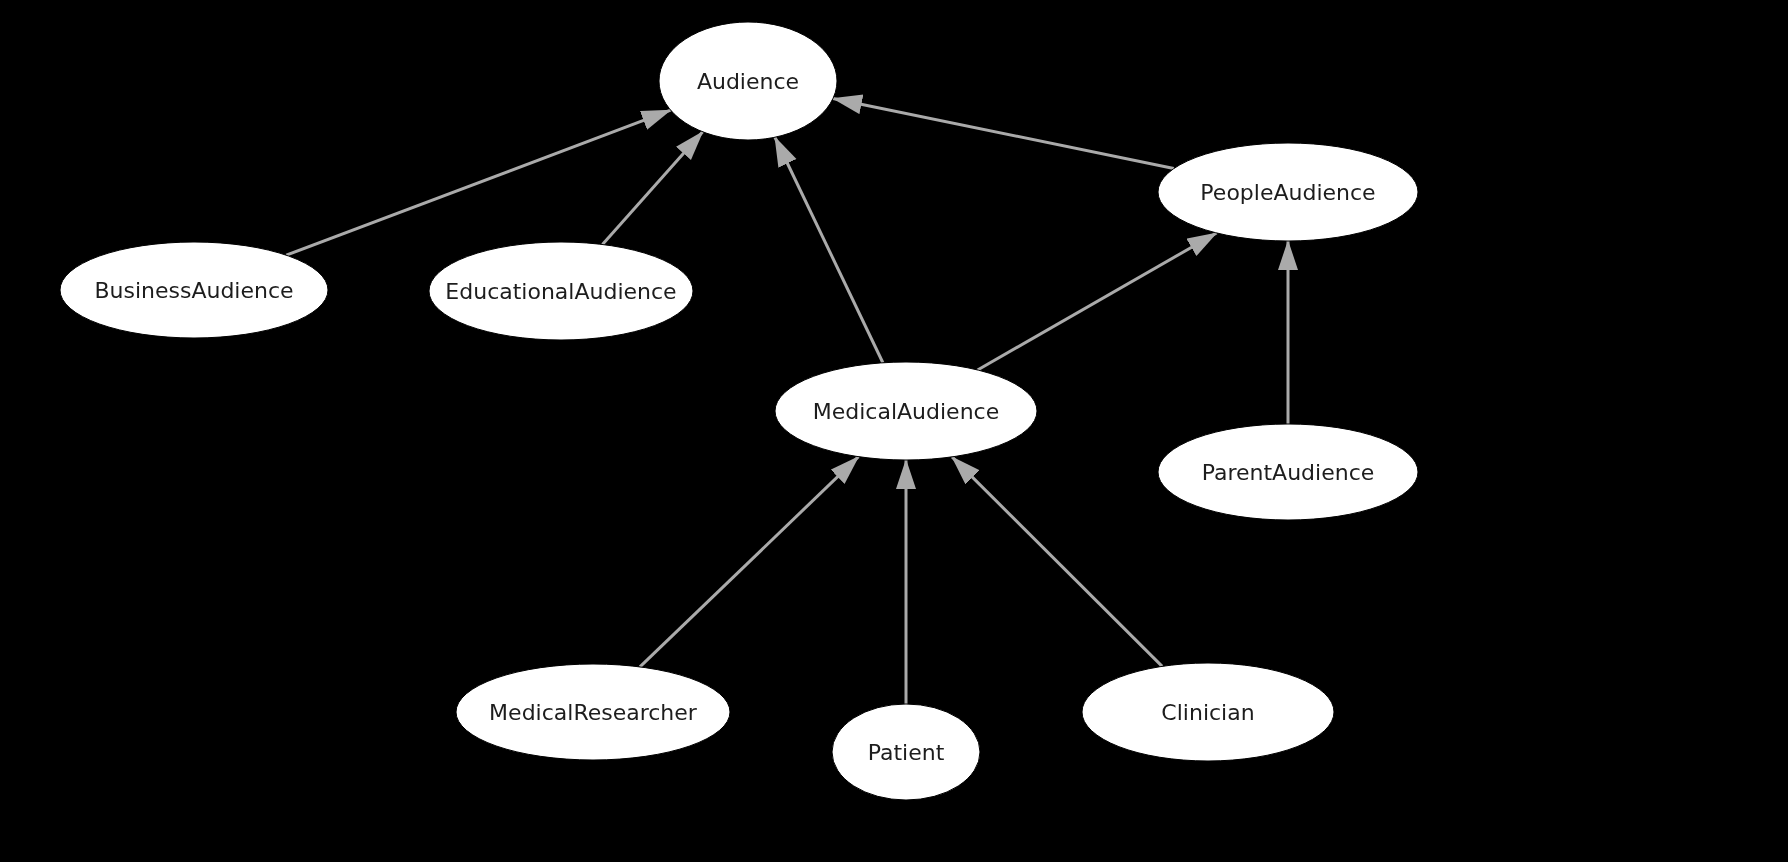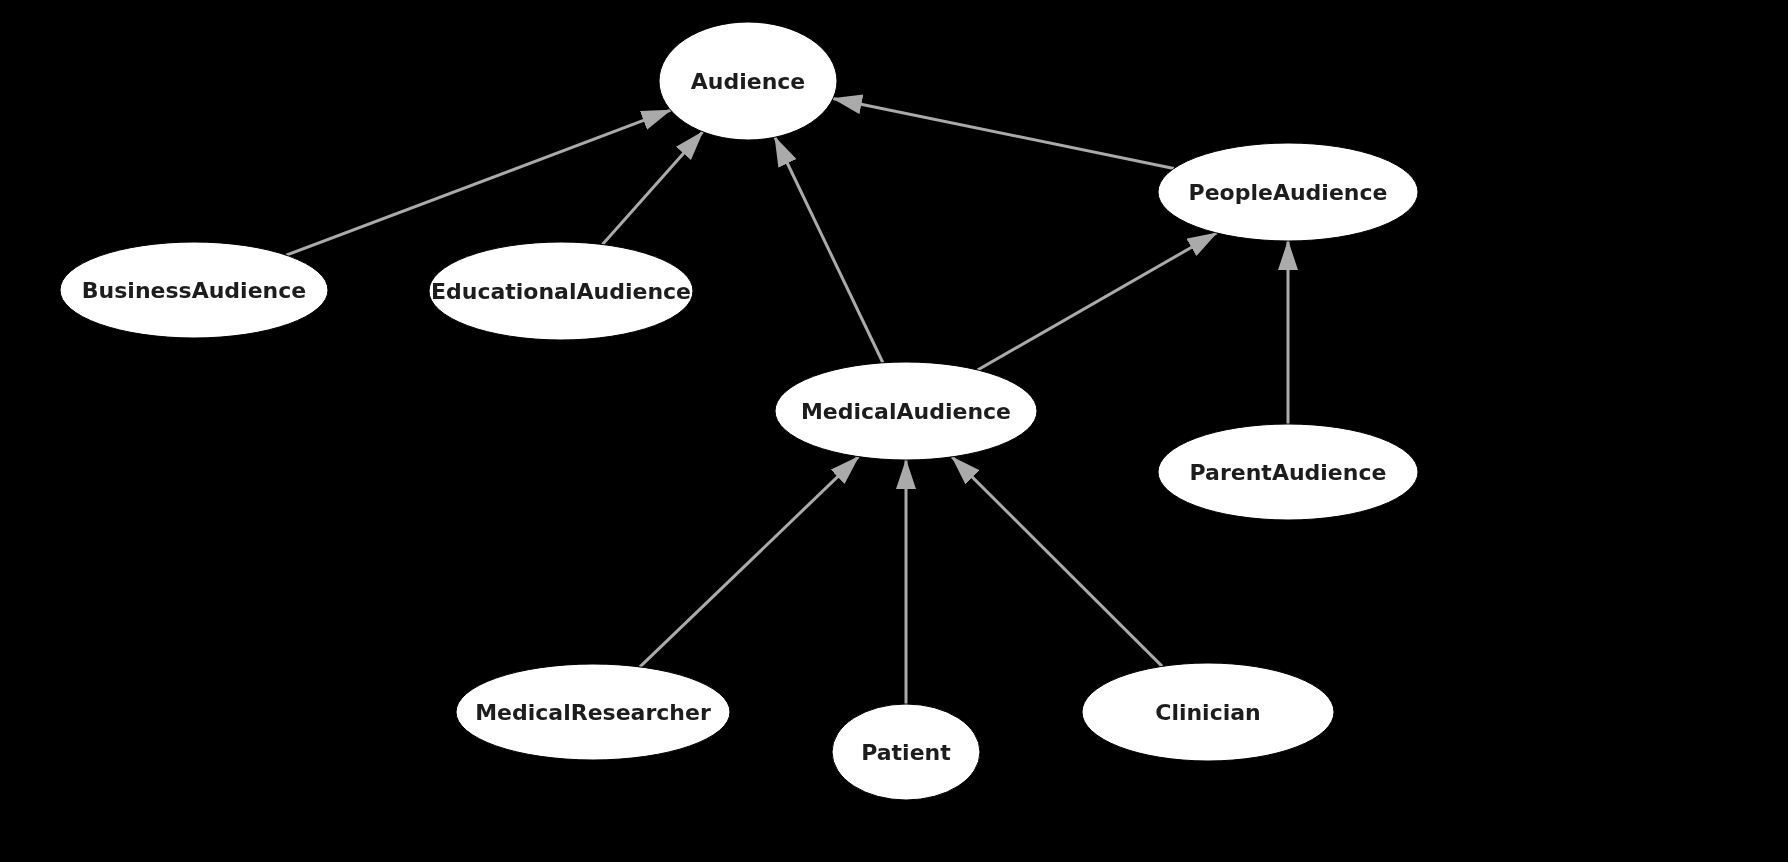--- a/index.html
+++ b/index.html
@@ -6,21 +6,20 @@
     margin: 0;
     padding: 0;
     background: #000000;
   }
   .stage {
     position: relative;
     width: 1788px;
     height: 862px;
     background: #22c55e;
     overflow: hidden;
-    font-weight: bold;
   }
   svg { display: block; }
   .edge-line {
     stroke-width: 3;
     fill: none;
   }
   .node-ellipse {
     stroke: #000000;
     stroke-width: 1;
   }

